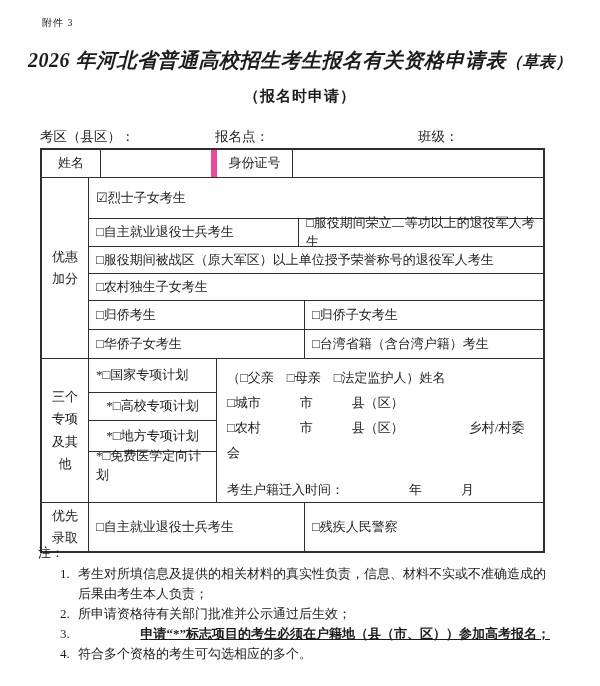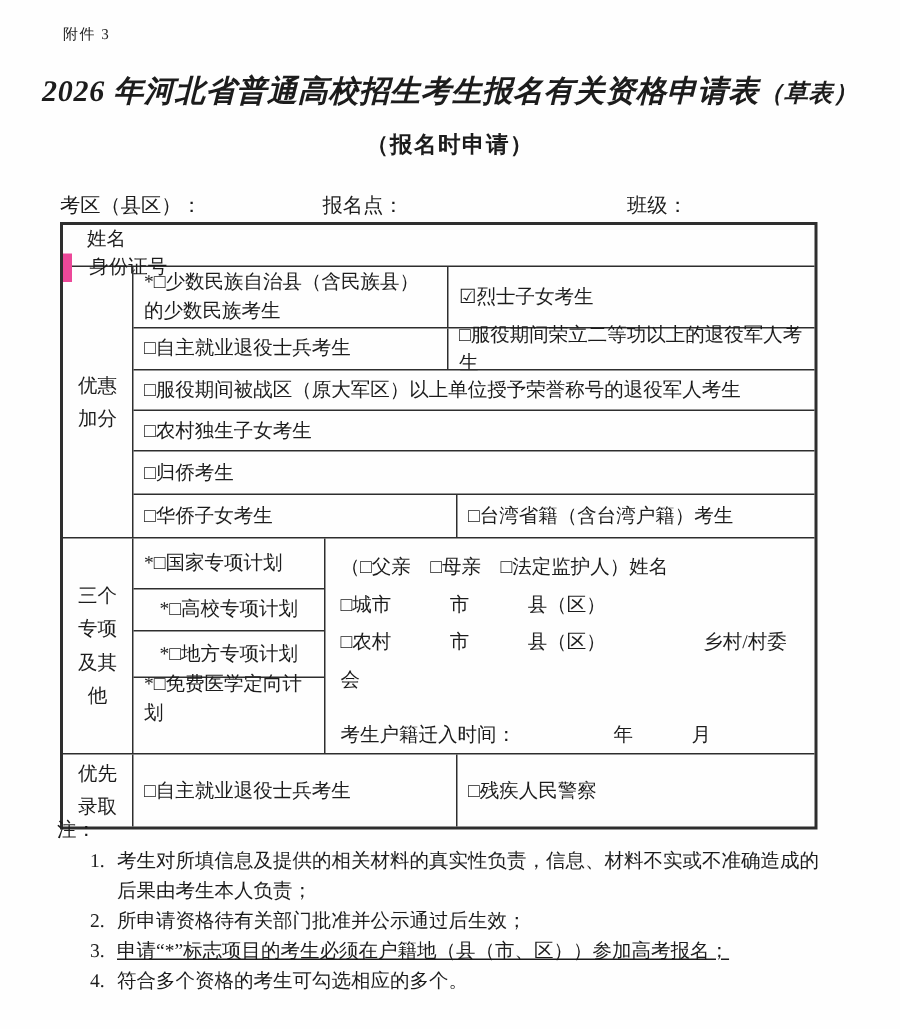--- a/index.html
+++ b/index.html
@@ -23,21 +23,21 @@
   .meta-row { position:absolute; top:128px; left:40px; width:520px; height:18px; font-size:13.5px; }
   .meta-kaoqu { position:absolute; left:0; }
   .meta-bmd   { position:absolute; left:175px; }
   .meta-banji { position:absolute; left:378px; }
 
   .form-table {
     position:absolute; top:148px; left:40px; width:505px;
     border:2px solid #2e2e2e; box-sizing:border-box;
     font-size:13px; line-height:1.45;
   }
-  .trow { display:flex; box-sizing:border-box;flex-direction:column; }
+  .trow { display:flex; box-sizing:border-box; }
 
   
   .hrow { height:27px; }
   .hrow .cell { display:flex; align-items:center; box-sizing:border-box; }
   .c-name-label { width:58px; justify-content:center; }
   .c-name-value { width:111px; border-left:1px solid #2e2e2e; }
   .c-id-label   { width:81px; border-left:6px solid #ec4899; justify-content:center; }
   .c-id-value   { flex:1; border-left:1px solid #2e2e2e; }
 
   
@@ -73,21 +73,21 @@
   .detail-hukou { margin-top:12px; }
 
   .rpr { height:48px; }
 
   
   .notes { position:absolute; top:543px; left:38px; width:512px; font-size:13px; line-height:20px; }
   .notes-label { margin-bottom:1px; }
   .note-item { display:flex; padding-left:22px; }
   .note-num { width:18px; flex:0 0 18px; }
   .note-text { flex:1; }
-  .note-em { font-weight:normal; text-decoration:underline; }
+  .note-em { font-weight:bold; text-decoration:underline;text-align:right; }
 </style>
 </head>
 <body>
 
 <div class="page">
 
   <div class="attachment">附件 3</div>
 
   <div class="title"><span>2026 年河北省普通高校招生考生报名有关资格申请表</span><span class="title-suffix">（草表）</span></div>
 
@@ -107,23 +107,20 @@
       <div class="cell c-id-label">身份证号</div>
       <div class="cell c-id-value"></div>
     </div>
 
     <div class="section">
       <div class="sec-label">
         <span class="vlabel">优惠加分</span>
       </div>
       <div class="sec-body">
         <div class="orow rb1">
-          <div class="ocell w209">
-            <div class="opt"><span class="cb">*□</span><span class="olabel">少数民族自治县（含民族县）的少数民族考生</span></div>
-          </div>
           <div class="ocell grow">
             <div class="opt"><span class="cb">☑</span><span class="olabel">烈士子女考生</span></div>
           </div>
         </div>
         <div class="orow rb2">
           <div class="ocell w209">
             <div class="opt"><span class="cb">□</span><span class="olabel">自主就业退役士兵考生</span></div>
           </div>
           <div class="ocell grow">
             <div class="opt"><span class="cb">□</span><span class="olabel">服役期间荣立二等功以上的退役军人考生</span></div>
@@ -135,20 +132,23 @@
           </div>
         </div>
         <div class="orow rb4">
           <div class="ocell grow">
             <div class="opt"><span class="cb">□</span><span class="olabel">农村独生子女考生</span></div>
           </div>
         </div>
         <div class="orow rb5">
           <div class="ocell w215">
             <div class="opt"><span class="cb">□</span><span class="olabel">归侨考生</span></div>
+          </div>
+          <div class="ocell grow">
+            <div class="opt"><span class="cb">□</span><span class="olabel">归侨子女考生</span></div>
           </div>
         </div>
         <div class="orow rb6">
           <div class="ocell w215">
             <div class="opt"><span class="cb">□</span><span class="olabel">华侨子女考生</span></div>
           </div>
           <div class="ocell grow">
             <div class="opt"><span class="cb">□</span><span class="olabel">台湾省籍（含台湾户籍）考生</span></div>
           </div>
         </div>

